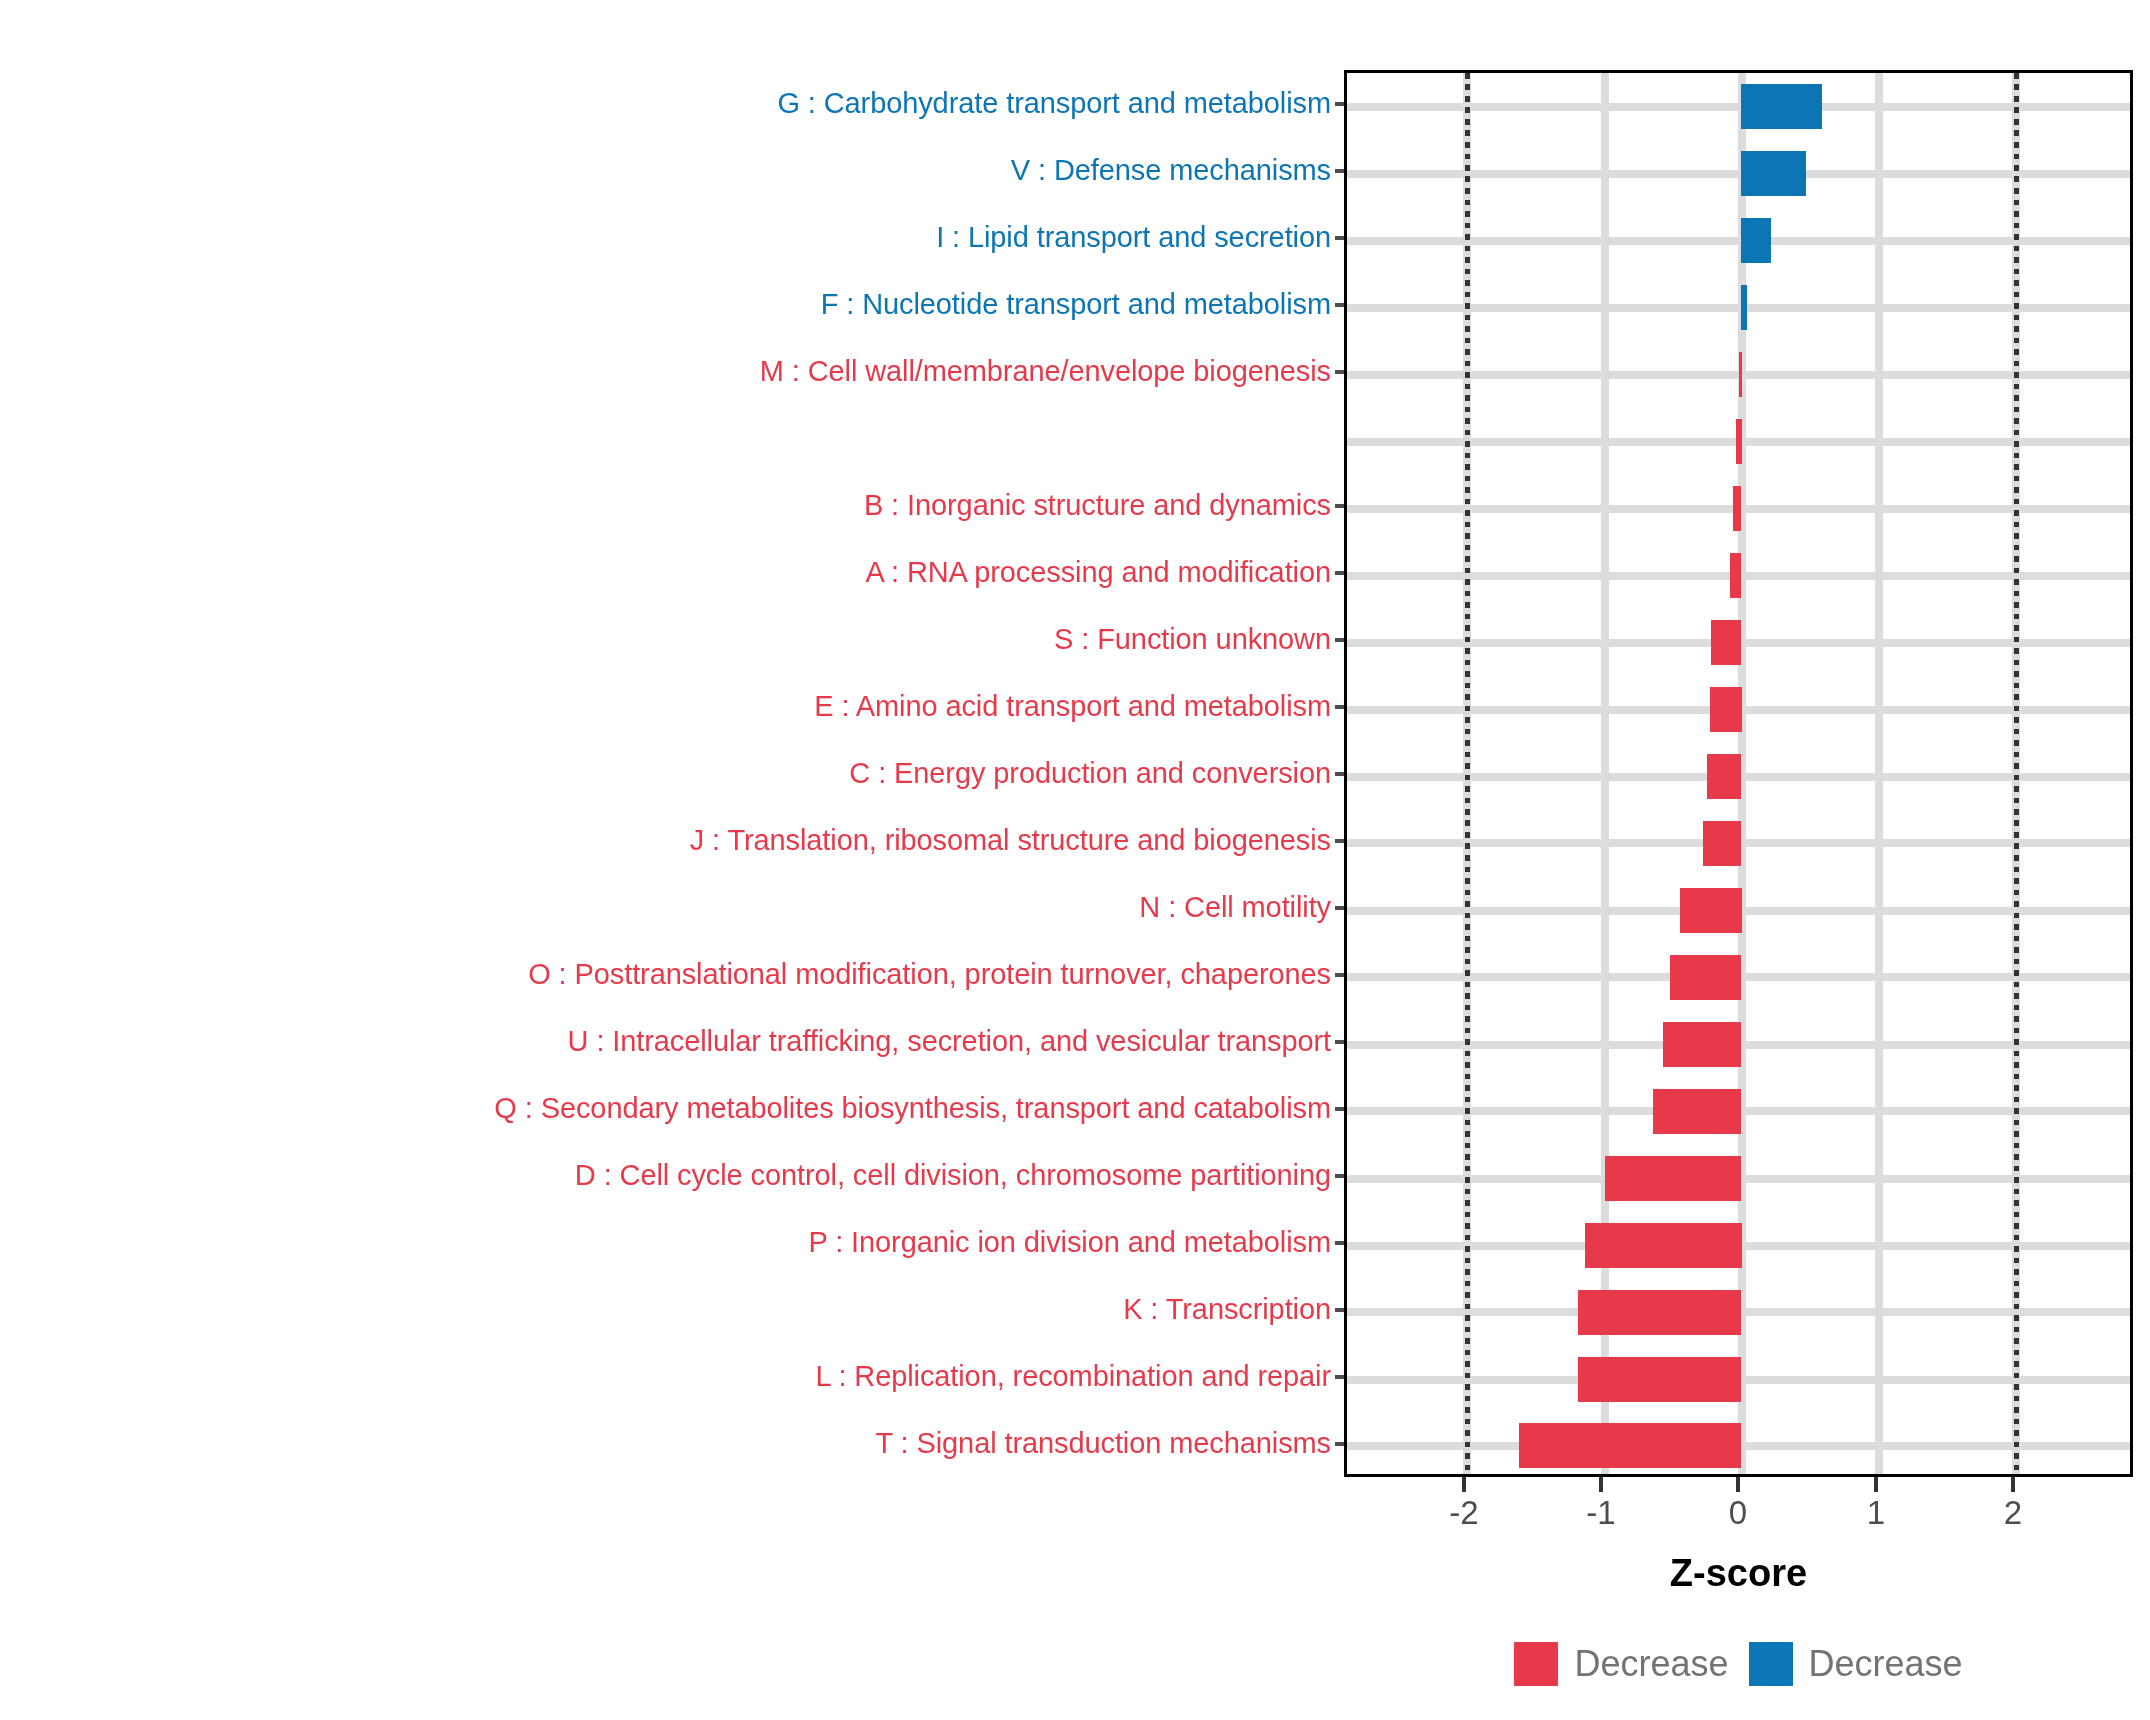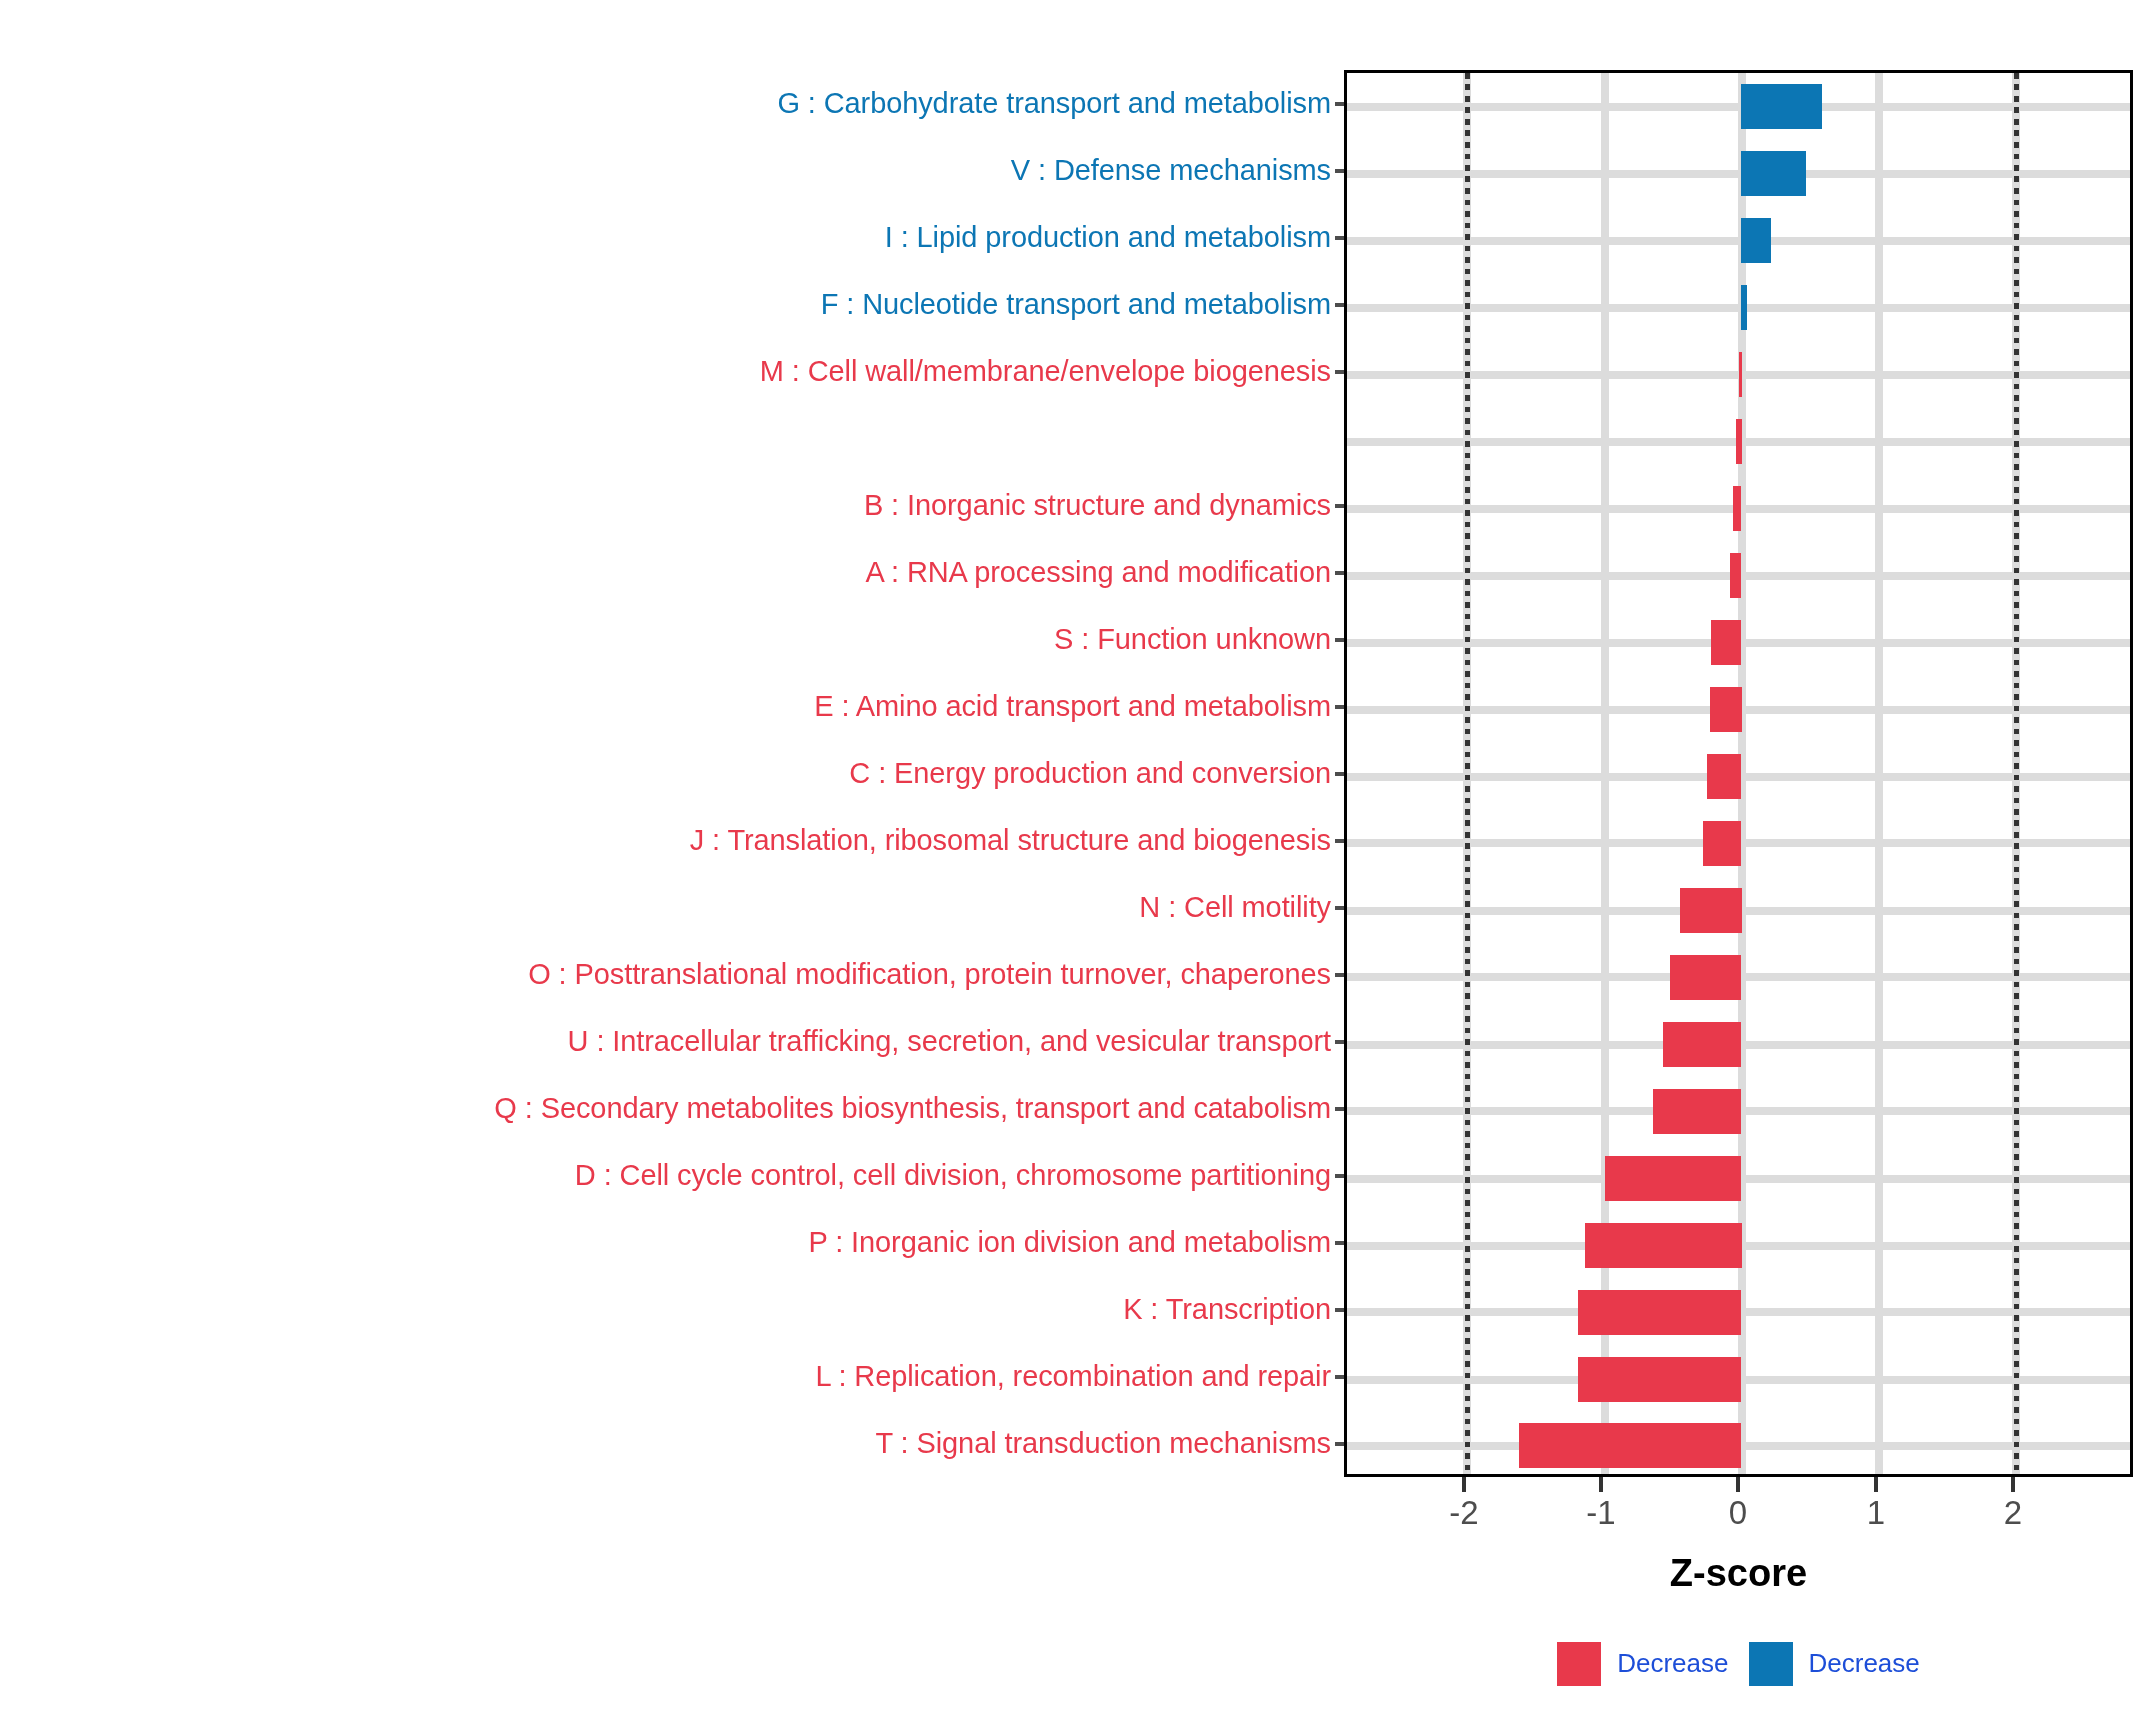--- a/index.html
+++ b/index.html
@@ -148,41 +148,41 @@
     align-items: center;
     gap: 16px;
   }
   .legend-swatch {
     width: 44px; height: 44px;
     flex: 0 0 auto;
   }
   .legend-swatch.decrease { background: #E8394B; }
   .legend-swatch.increase { background: #0C76B4; }
   .legend-label {
-    font-size: 26px;
-    color: #1d4ed8;
+    font-size: 36px;
+    color: #737373;
     white-space: nowrap;
   }
 </style>
 </head>
 <body>
 
 <div id="chart-root">
 
   <div id="ylabels">
       <div class="ylabel-row" style="top: 67px;">
         <span class="ylabel-text increase">V : Defense mechanisms</span>
         <span class="ytick"></span>
       </div>
       <div class="ylabel-row" style="top: 0px;">
         <span class="ylabel-text increase">G : Carbohydrate transport and metabolism</span>
         <span class="ytick"></span>
       </div>
       <div class="ylabel-row" style="top: 134px;">
-        <span class="ylabel-text increase">I : Lipid production and metabolism</span>
+        <span class="ylabel-text increase">I : Lipid transport and secretion</span>
         <span class="ytick"></span>
       </div>
       <div class="ylabel-row" style="top: 201px;">
         <span class="ylabel-text increase">F : Nucleotide transport and metabolism</span>
         <span class="ytick"></span>
       </div>
       <div class="ylabel-row" style="top: 268px;">
         <span class="ylabel-text decrease">M : Cell wall/membrane/envelope biogenesis</span>
         <span class="ytick"></span>
       </div>

